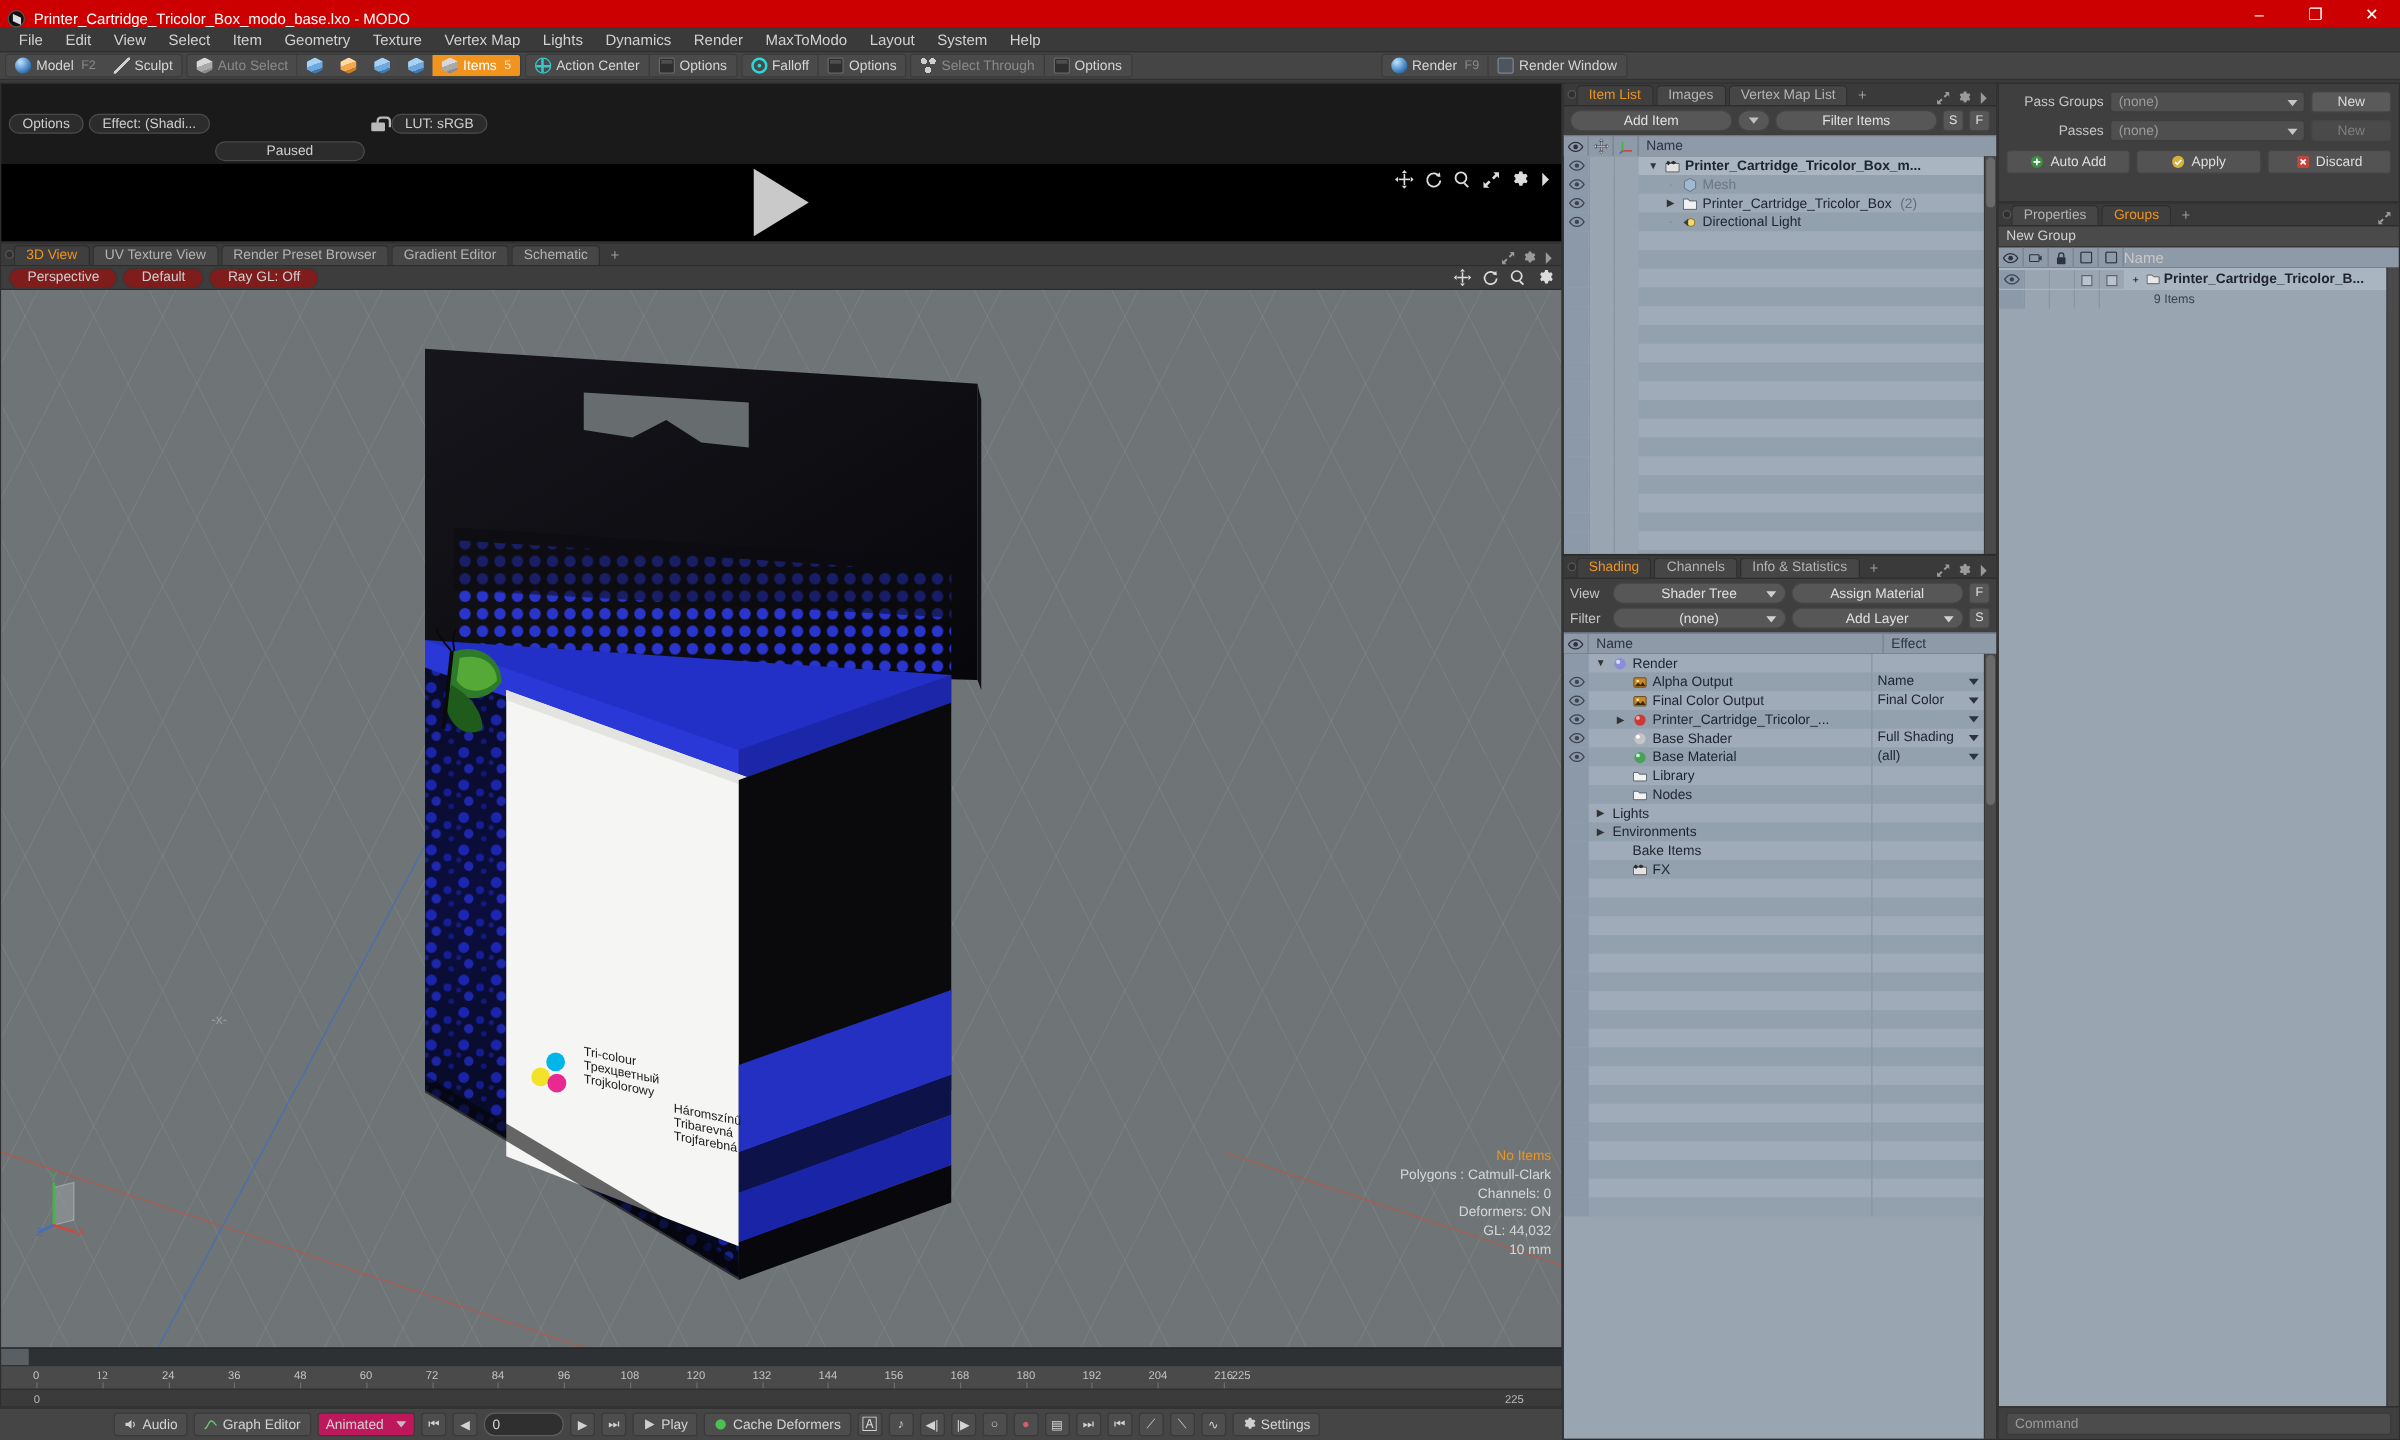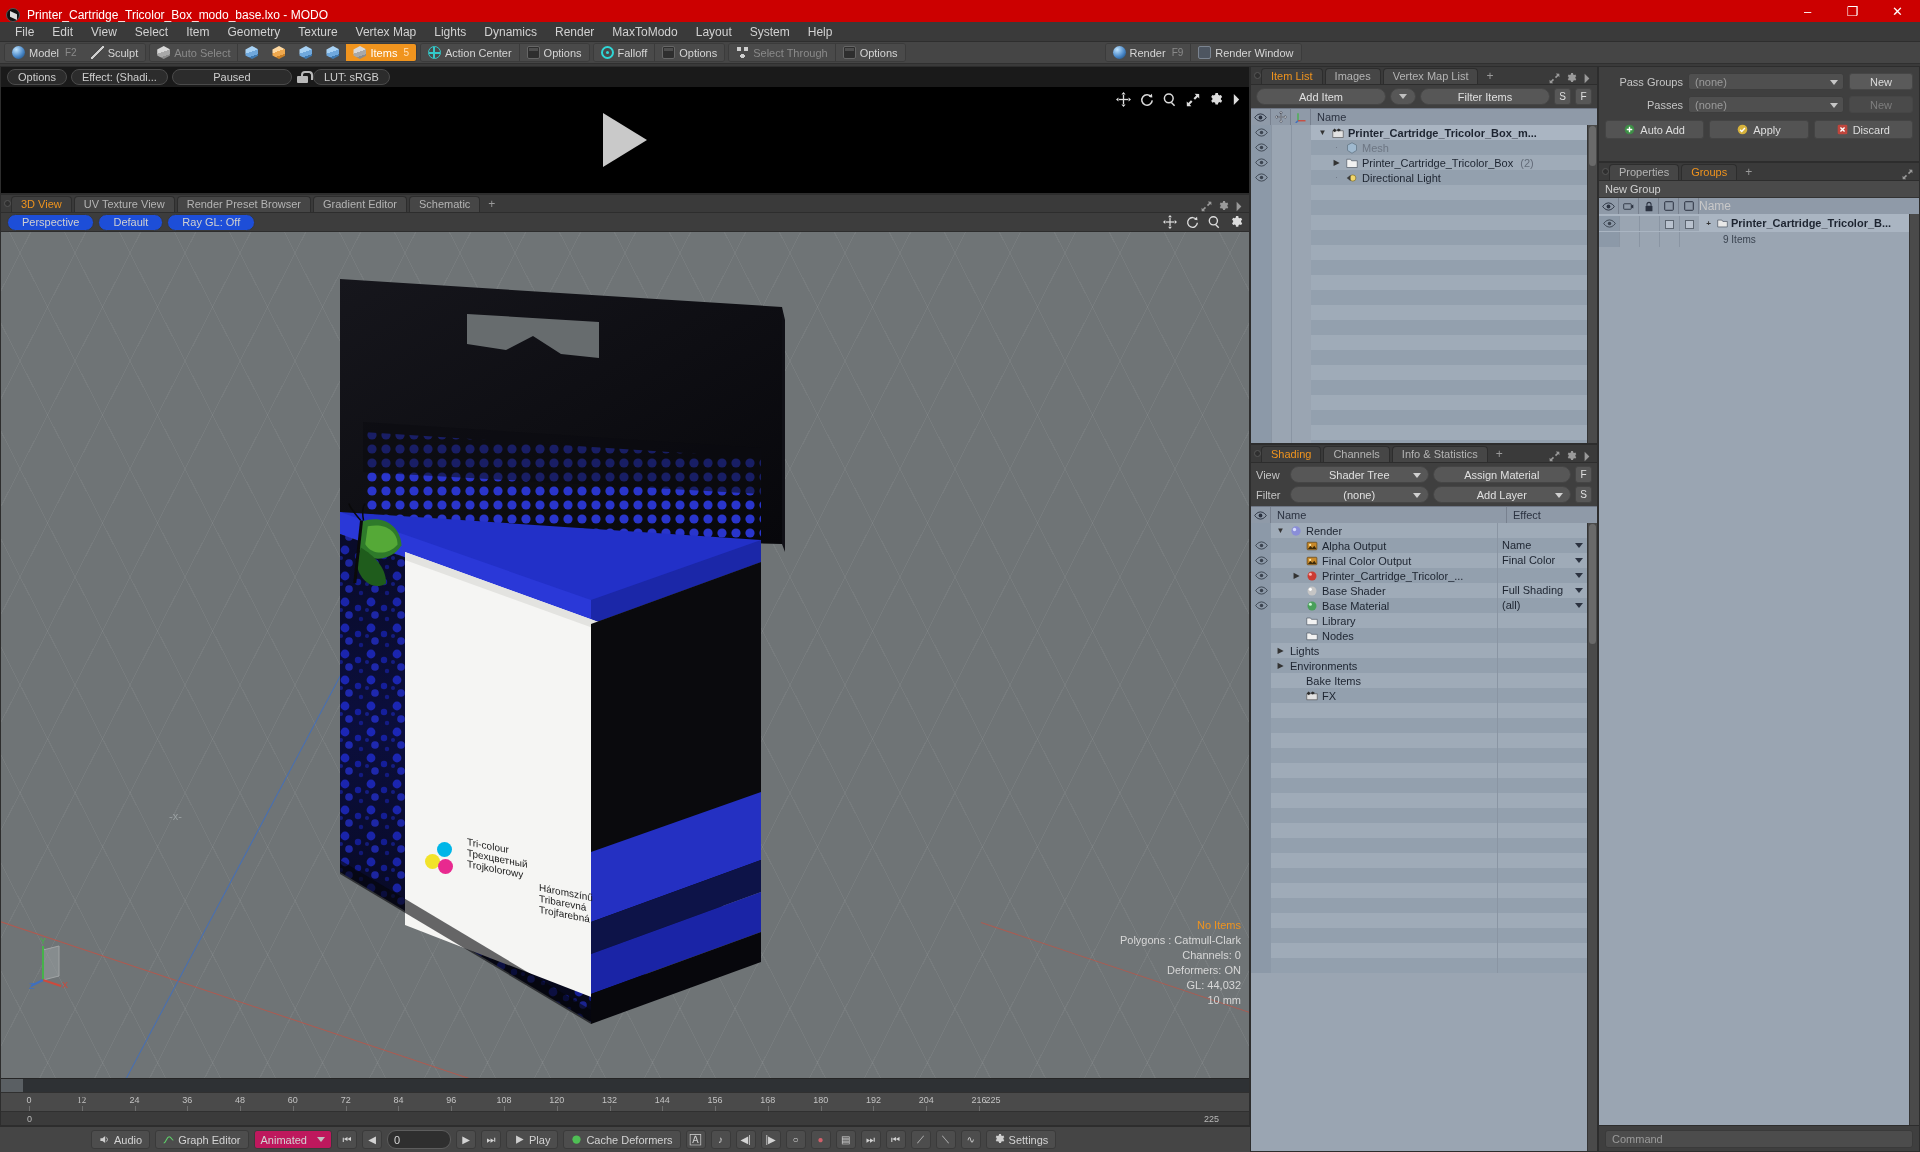--- a/index.html
+++ b/index.html
@@ -106,37 +106,37 @@
   .tabicons { margin-left:auto; display:flex; gap:6px; padding-right:6px; align-items:center; }
 
   
   .previewPanel { height: 128px; }
   .prevToolsWrap { background:#1a1a1a; }
   .prevRow { display:flex; align-items:center; gap:4px; padding:2px 6px; }
   .pbtn {
     background: #2c2c2c; border:1px solid #4b4b4b; border-radius:9px;
     padding: 1px 10px; font-size: 11px; color: #cfcfcf; white-space:nowrap;
   }
-  .pbtn.wide { min-width: 120px; text-align:center; }
+  .pbtn.wide { min-width: 120px; text-align:center;margin-top:44px; }
   .lockIcon { width:13px; height:12px; position:relative; display:inline-block; }
   .lockIcon::before{content:"";position:absolute;left:1px;bottom:0;width:11px;height:7px;background:#b9b9b9;border-radius:1px;}
   .lockIcon::after{content:"";position:absolute;left:5px;top:0;width:8px;height:7px;border:2px solid #b9b9b9;border-bottom:none;border-radius:4px 4px 0 0;}
   .prevCanvas { flex:1; background:#000; position:relative; }
   .playTri {
     position:absolute; left:50%; top:50%; transform: translate(-50%,-50%);
     width:0;height:0; border-left: 44px solid #c9c9c9; border-top: 27px solid transparent; border-bottom: 27px solid transparent;
   }
   .vpIcons { position:absolute; right:8px; top:5px; display:flex; gap:9px; align-items:center; color:#d8d8d8; }
   .vpIcons svg { display:block; }
 
   
   .viewportPanel { flex: 1; }
   .vpToolRow { height:19px; background:#3d3d3d; display:flex; align-items:center; gap:4px; padding:0 6px; border-bottom:1px solid #2d2d2d; position:relative;}
   .vpsel {
-    background:#1d4ed8; border:1px solid #383838; border-radius:9px;
+    background:#7f1d1d; border:1px solid #383838; border-radius:9px;
     padding:0 14px; font-size:11px; color:#d0d0d0; line-height:15px;
   }
   .vpRight { margin-left:auto; display:flex; gap:9px; align-items:center; color:#d8d8d8;}
   .vpCanvas { flex:1; position:relative; overflow:hidden; background:#6f7476; }
   .vpStats { position:absolute; right:8px; bottom:70px; text-align:right; font-size:11px; line-height:15px; color:#d7d7d7;}
   .vpStats .hl { color:#f0941e; }
   .axisGizmo { position:absolute; left:28px; bottom:88px; width:54px;height:54px; }
 
   
   .timeStrip { height: 14px; background: #2e3134; border-top:1px solid #252525; position:relative; }

